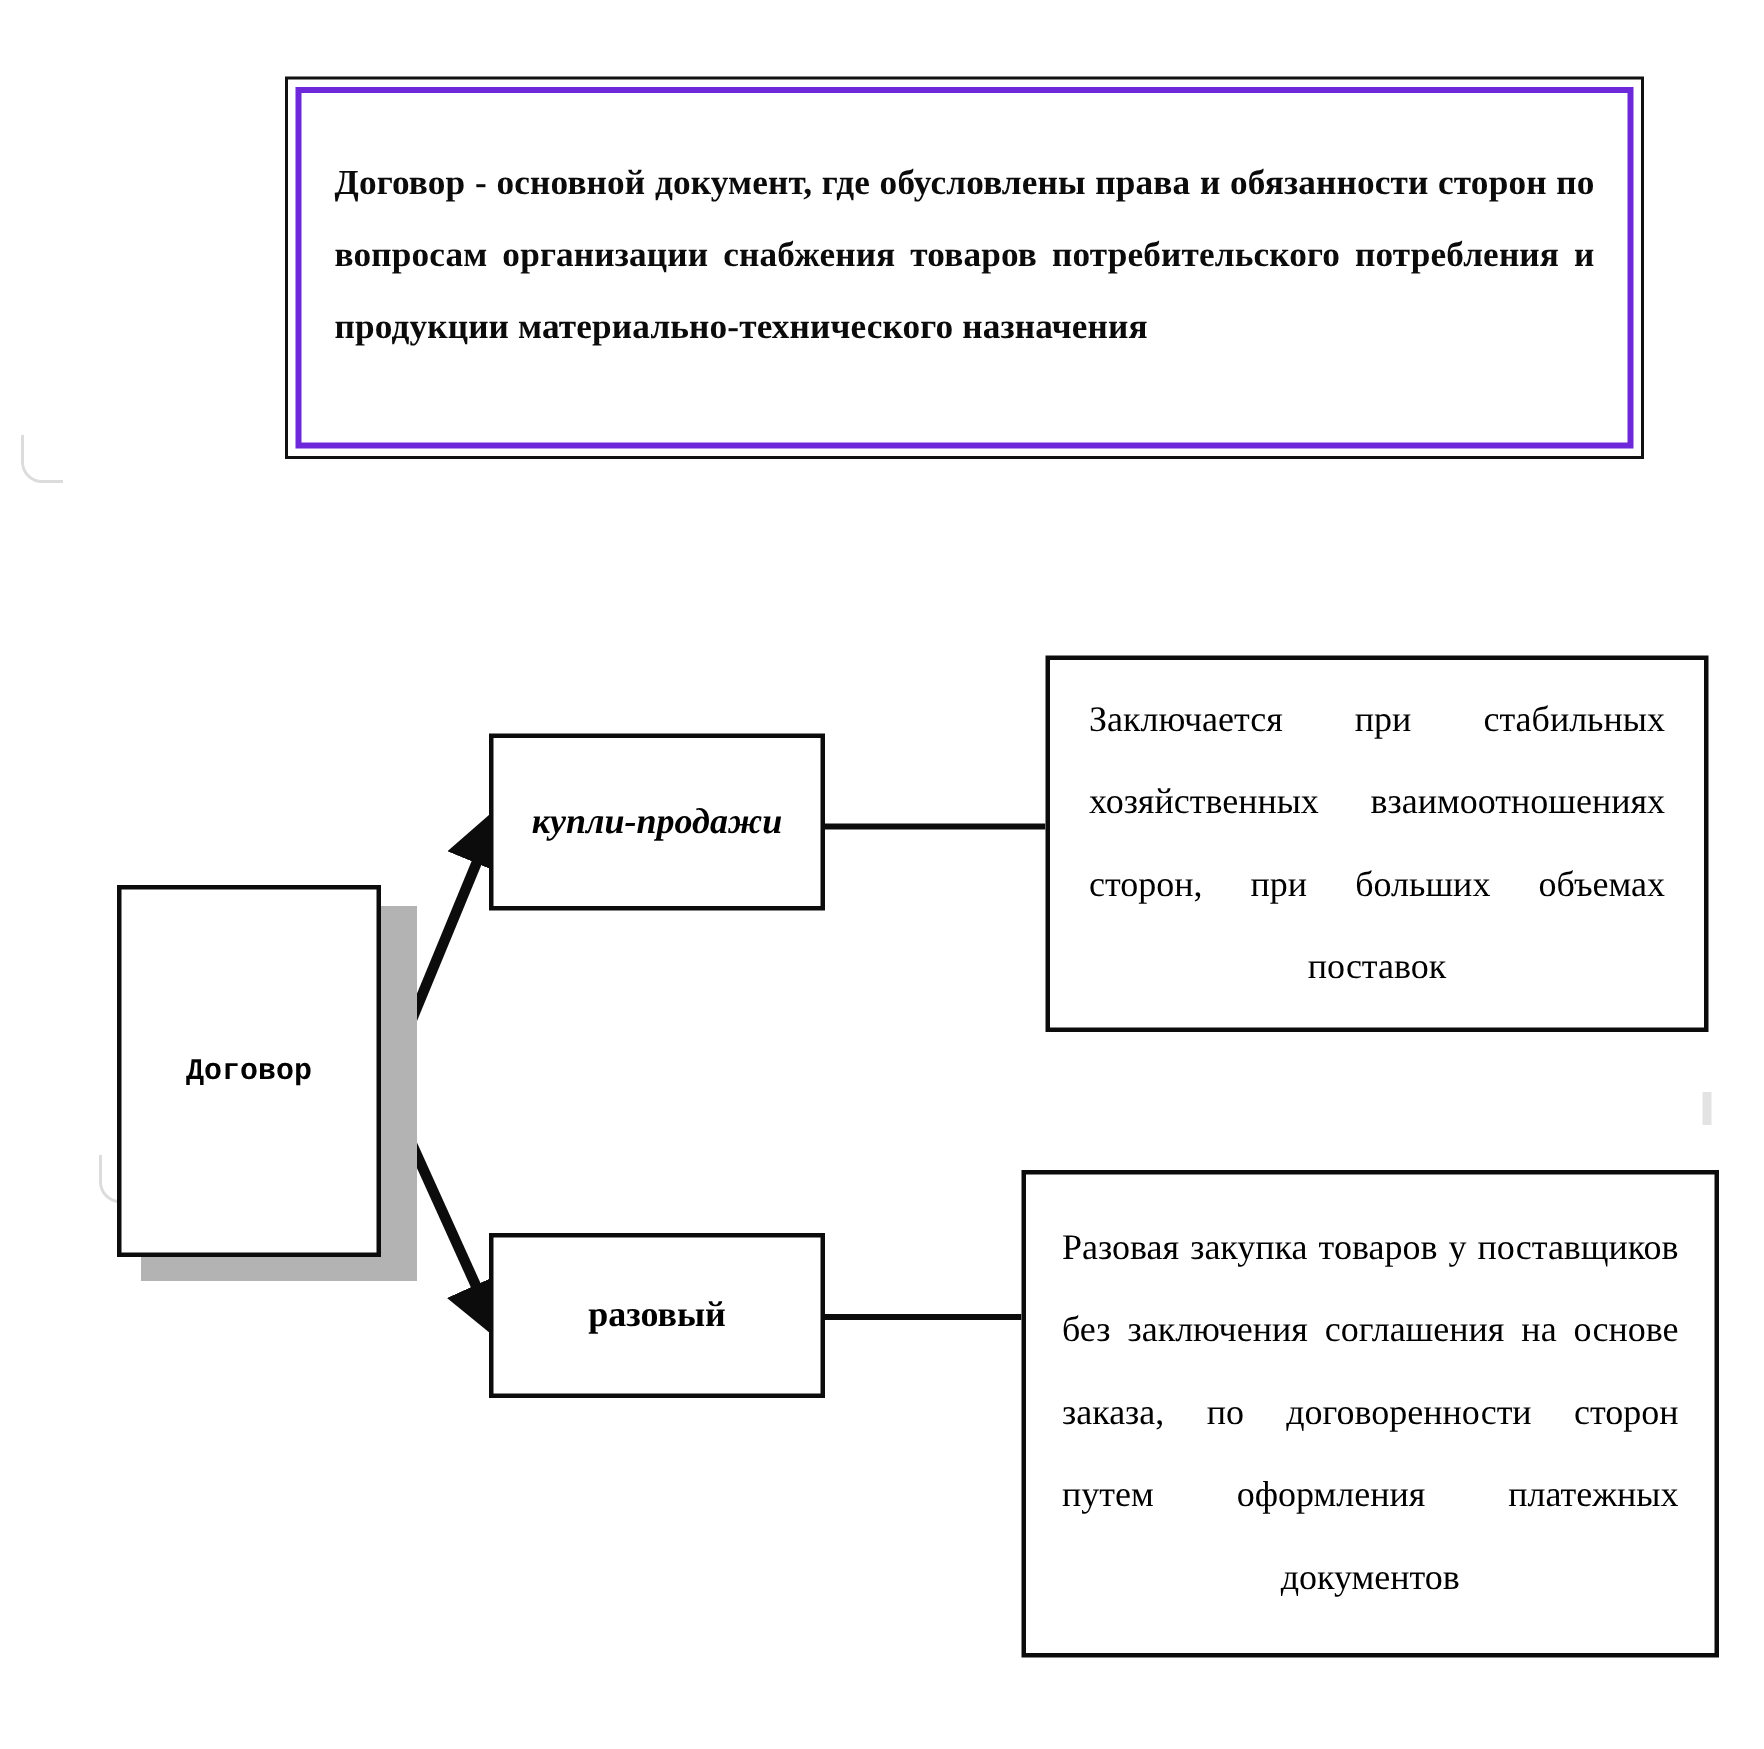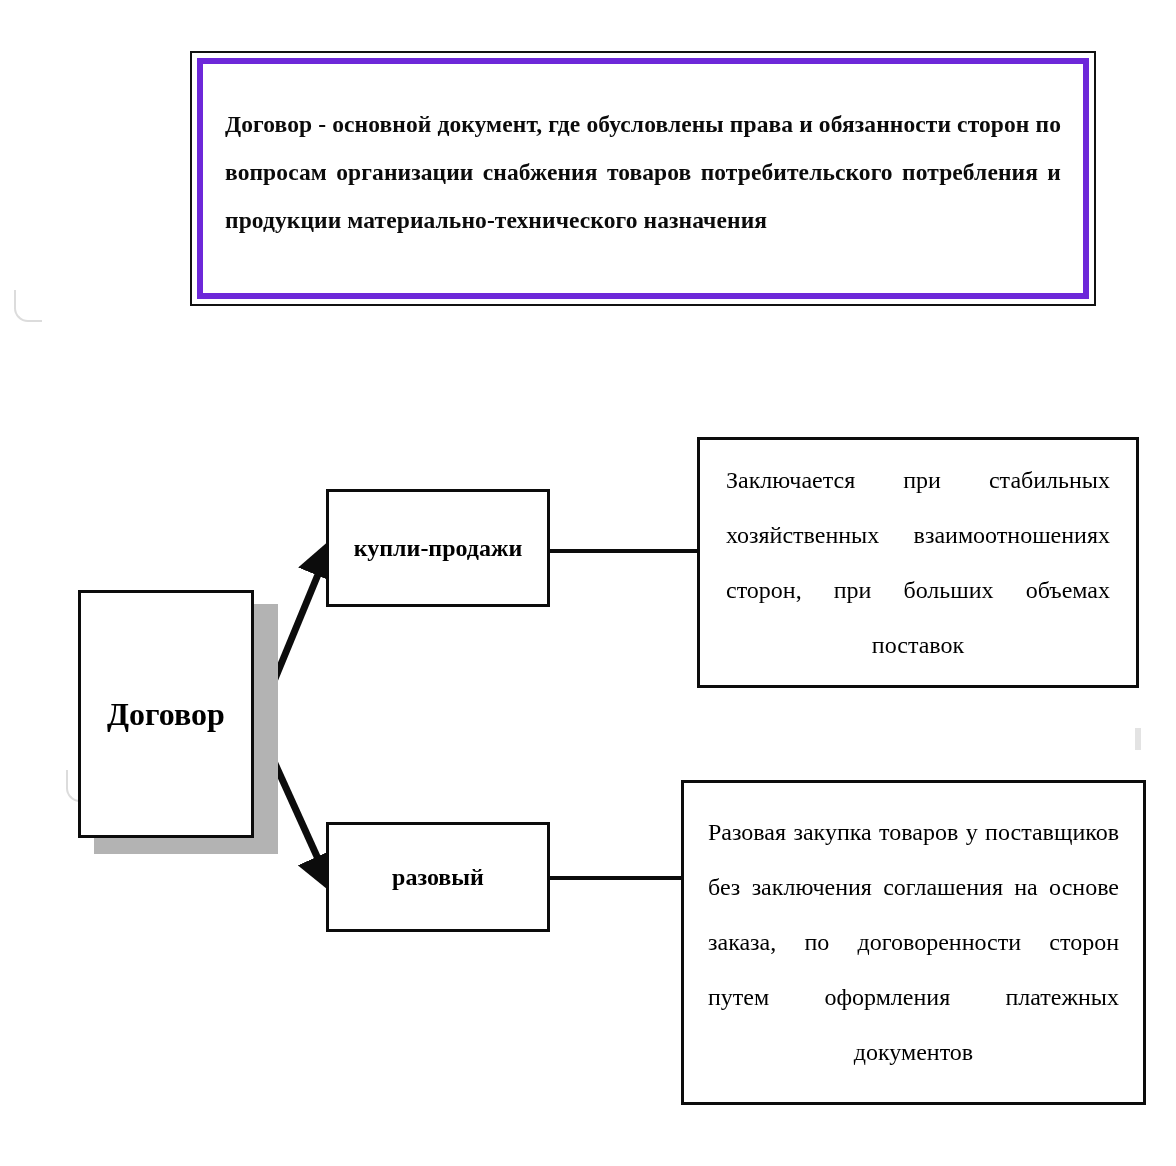--- a/index.html
+++ b/index.html
@@ -27,21 +27,21 @@
     border: 2px solid #111111;
     box-sizing: border-box;
     background: #ffffff;
   }
   .header-inner {
     position: absolute;
     left: 5px;
     top: 5px;
     right: 5px;
     bottom: 5px;
-    border: 6px solid #6d28d9;
+    border: 4px solid #6d28d9;
     box-sizing: border-box;
     background: #ffffff;
   }
   .header-text {
     position: absolute;
     left: 22px;
     right: 22px;
     top: 36px;
     font-family: "Liberation Serif", serif;
     font-weight: bold;
@@ -77,33 +77,35 @@
     height: 250px;
   }
   #node-root {
     left: 78px;
     top: 590px;
     width: 176px;
     height: 248px;
   }
   #node-root .label {
     font-weight: bold;
-    font-size: 32px;
+    font-size: 20px;
+    font-family: Liberation Mono, monospace;
   }
 
   #node-kupli {
     left: 326px;
     top: 489px;
     width: 224px;
     height: 118px;
   }
   #node-kupli .label {
     font-weight: bold;
     font-size: 24px;
     line-height: 34px;
+    font-style: italic;
   }
 
   #node-razovy {
     left: 326px;
     top: 822px;
     width: 224px;
     height: 110px;
   }
   #node-razovy .label {
     font-weight: bold;

